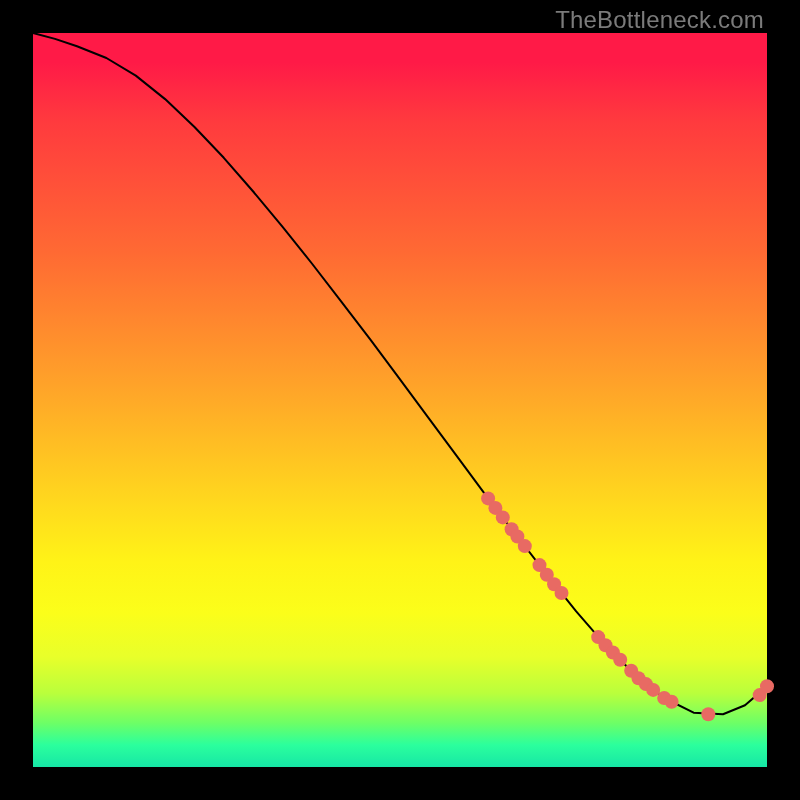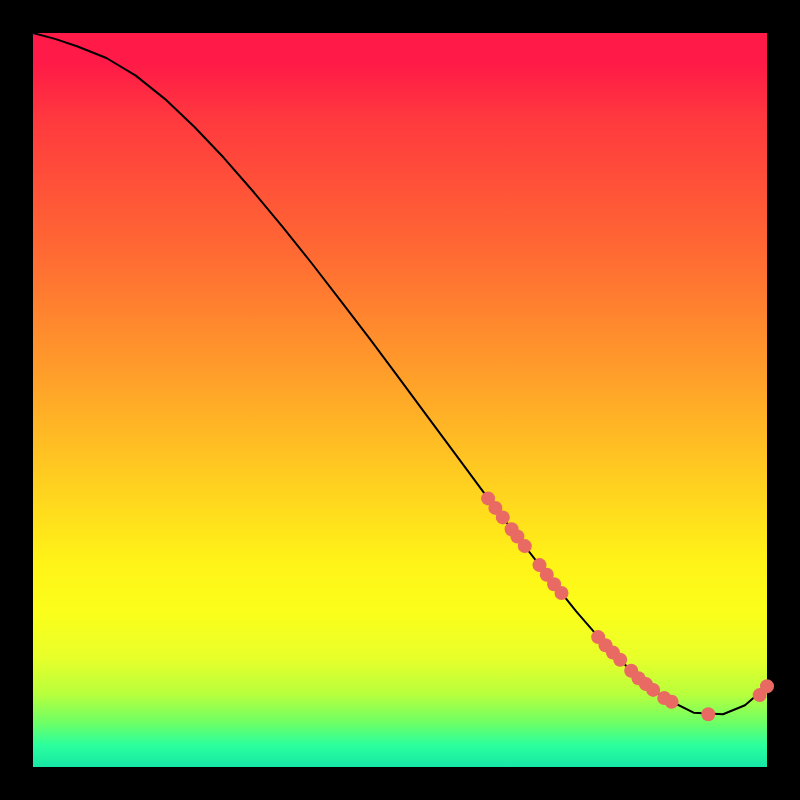--- a/index.html
+++ b/index.html
@@ -70,20 +70,21 @@
     stroke-width: 0; 
   }
 </style>
 </head>
 <body>
 
 <div class="chart-wrap">
 
   <div class="plot-area"></div>
 
+  <div class="watermark">TheBottleneck.com</div>
 
   <svg class="curve" viewBox="0 0 734 734">
     <path class="curve-path" d="M0.0 0.0 L22.0 5.9 L44.0 13.2 L73.4 25.0 L102.8 42.6 L132.1 66.1 L161.5 94.0 L190.8 124.8 L220.2 158.5 L249.6 193.8 L278.9 230.5 L308.3 268.6 L337.6 306.8 L367.0 346.4 L396.4 386.1 L425.7 425.7 L455.1 465.4 L484.4 503.5 L513.8 541.7 L543.2 578.4 L572.5 612.2 L601.9 641.5 L631.2 665.0 L660.6 679.7 L690.0 681.2 L712.0 672.3 L734.0 653.3" stroke="#000000"></path>
     <g>
         <circle cx="455.1" cy="465.4" r="7" class="marker" fill="#e86a63"></circle>
         <circle cx="462.4" cy="474.9" r="7" class="marker" fill="#e86a63"></circle>
         <circle cx="469.8" cy="484.4" r="7" class="marker" fill="#e86a63"></circle>
         <circle cx="478.6" cy="496.2" r="7" class="marker" fill="#e86a63"></circle>
         <circle cx="484.4" cy="503.5" r="7" class="marker" fill="#e86a63"></circle>
         <circle cx="491.8" cy="513.1" r="7" class="marker" fill="#e86a63"></circle>

